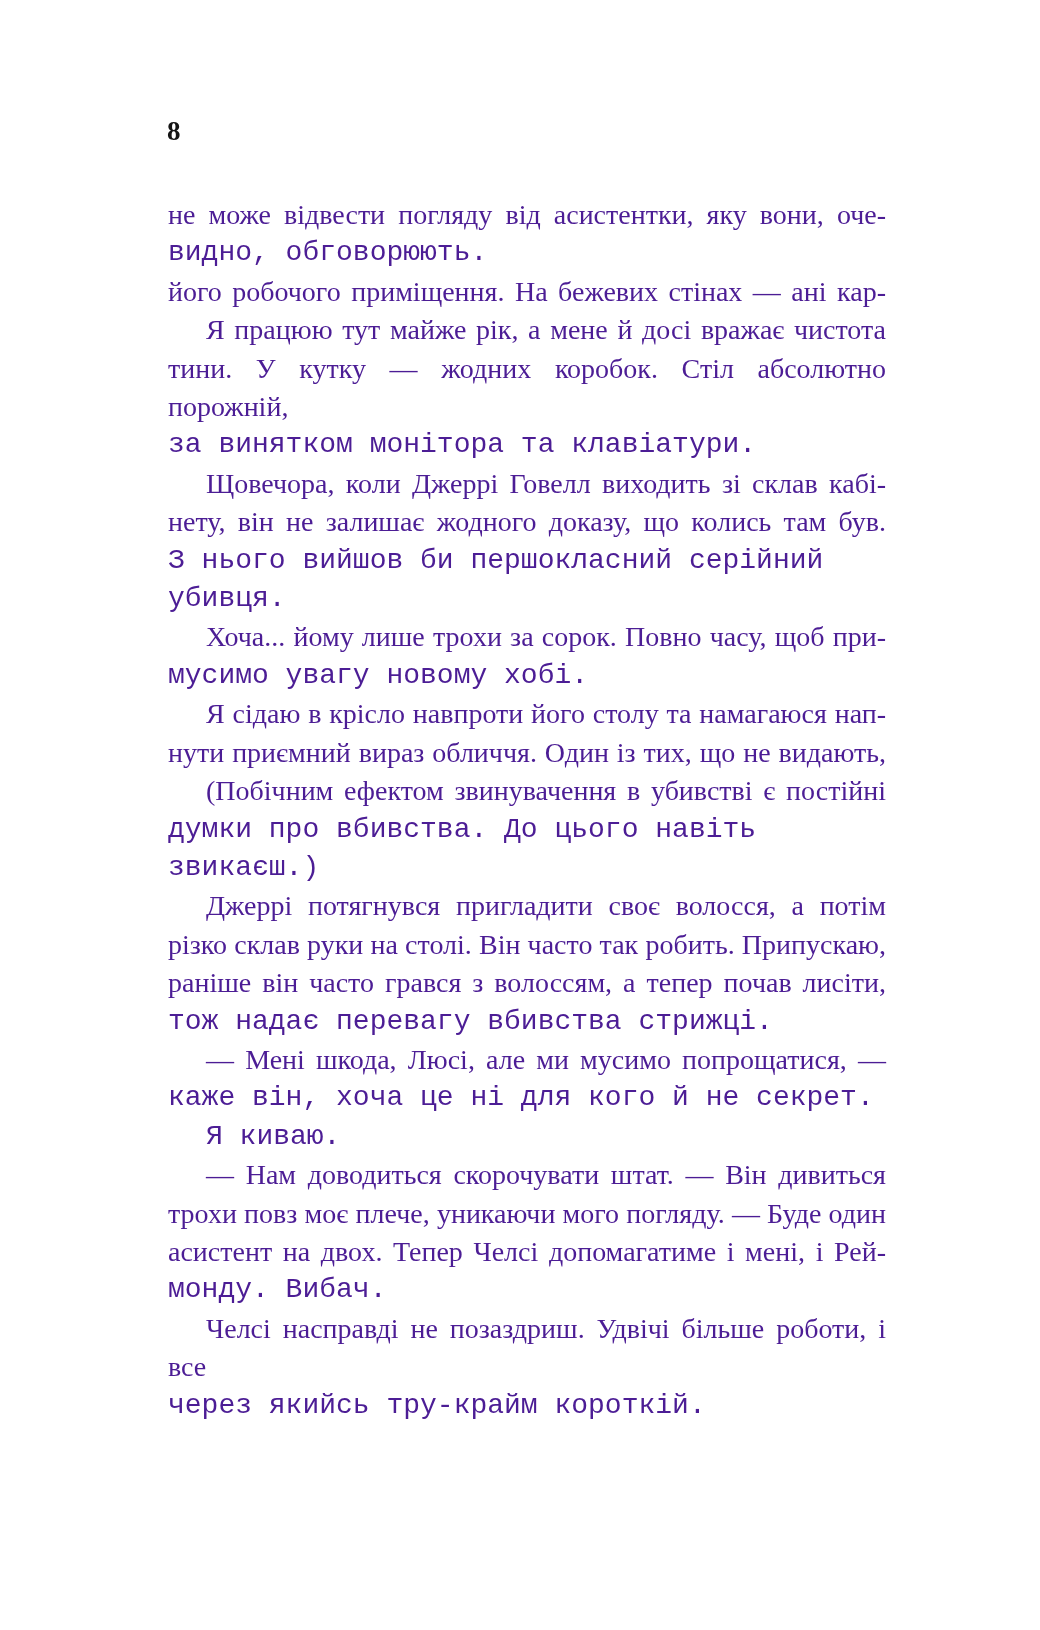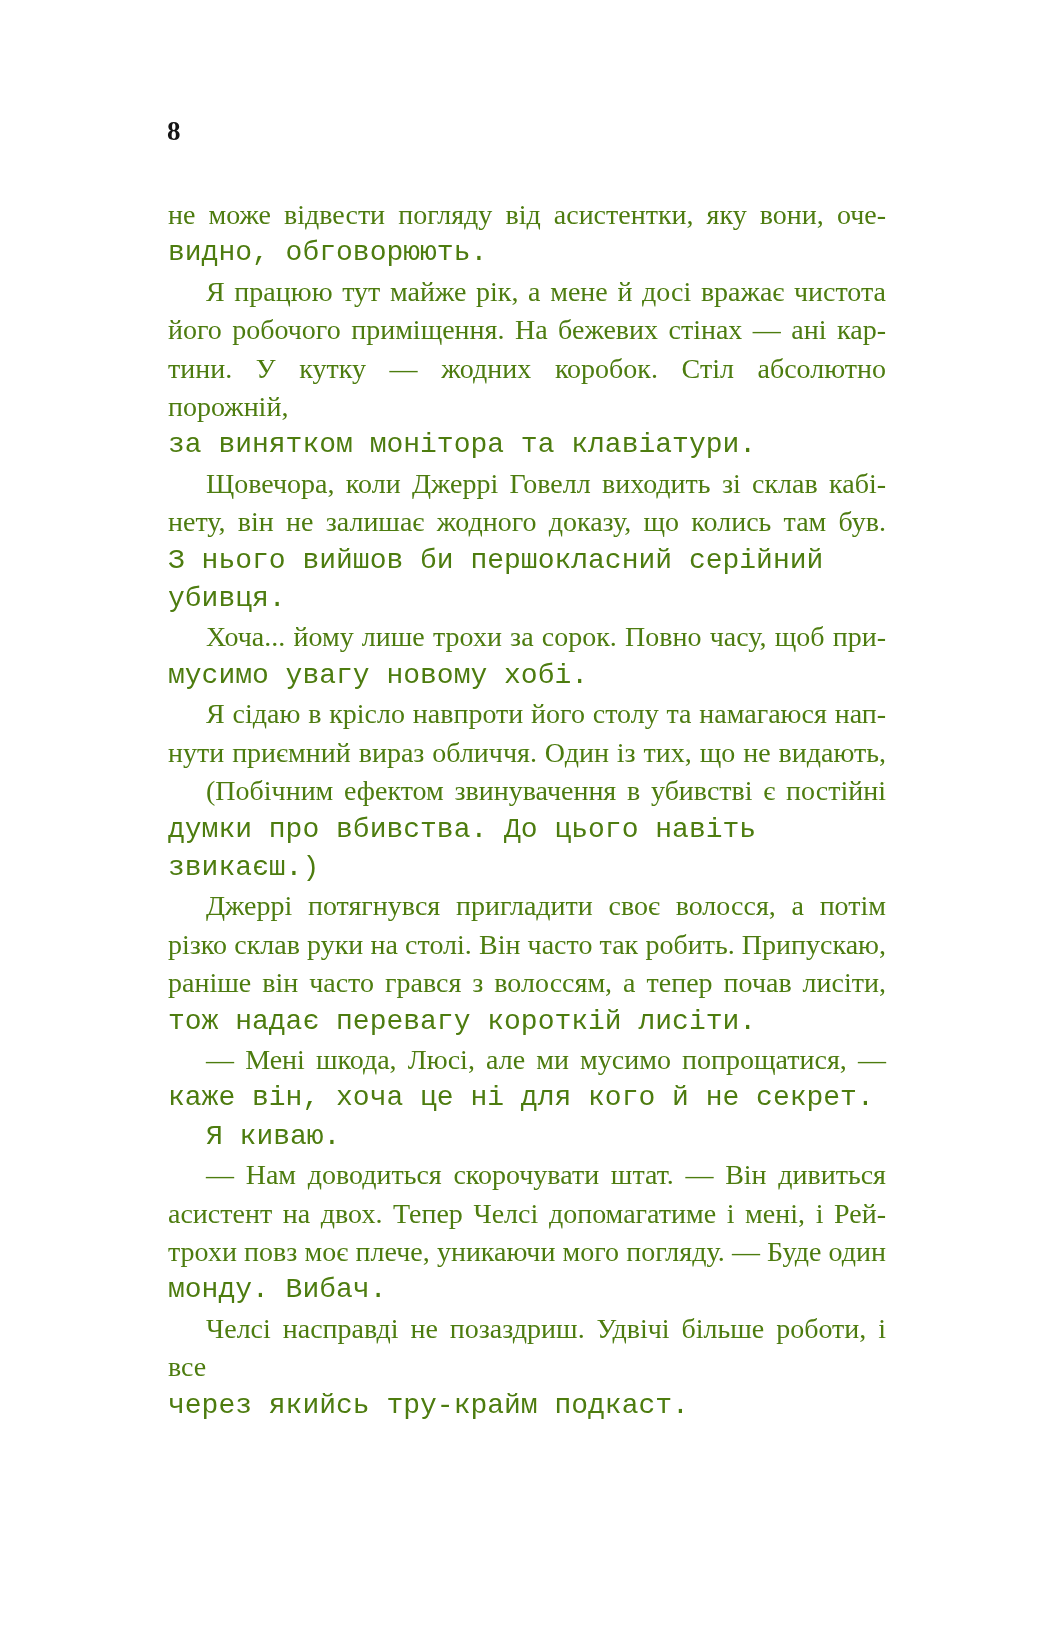--- a/index.html
+++ b/index.html
@@ -31,21 +31,21 @@
     left: 168px;
     top: 196px;
     width: 718px;
   }
   .paragraph { margin: 0; }
   .line {
     font-size: 28px;
     line-height: 38.4px;
     text-align: justify;
     text-align-last: justify;
-    color: #4d7c0f;
+    color: #4c1d95;
   }
   .line.last {
     text-align: left;
     text-align-last: left;
     font-family: Liberation Mono, monospace;
   }
   .line.indent {
     text-indent: 38px;
   }
 </style>
@@ -53,22 +53,22 @@
 <body>
 
 <div class="page">
   <div class="page-number">8</div>
   <div class="text-block">
       <div class="paragraph">
         <div class="line">не може відвести погляду від асистентки, яку вони, оче-</div>
         <div class="line last">видно, обговорюють.</div>
       </div>
       <div class="paragraph">
+        <div class="line">його робочого приміщення. На бежевих стінах — ані кар-</div>
         <div class="line indent">Я працюю тут майже рік, а мене й досі вражає чистота</div>
-        <div class="line">його робочого приміщення. На бежевих стінах — ані кар-</div>
         <div class="line">тини. У кутку — жодних коробок. Стіл абсолютно порожній,</div>
         <div class="line last">за винятком монітора та клавіатури.</div>
       </div>
       <div class="paragraph">
         <div class="line indent">Щовечора, коли Джеррі Говелл виходить зі склав кабі-</div>
         <div class="line">нету, він не залишає жодного доказу, що колись там був.</div>
         <div class="line last">З нього вийшов би першокласний серійний убивця.</div>
       </div>
       <div class="paragraph">
         <div class="line indent">Хоча... йому лише трохи за сорок. Повно часу, щоб при-</div>
@@ -79,33 +79,33 @@
         <div class="line">нути приємний вираз обличчя. Один із тих, що не видають,</div>
       </div>
       <div class="paragraph">
         <div class="line indent">(Побічним ефектом звинувачення в убивстві є постійні</div>
         <div class="line last">думки про вбивства. До цього навіть звикаєш.)</div>
       </div>
       <div class="paragraph">
         <div class="line indent">Джеррі потягнувся пригладити своє волосся, а потім</div>
         <div class="line">різко склав руки на столі. Він часто так робить. Припускаю,</div>
         <div class="line">раніше він часто грався з волоссям, а тепер почав лисіти,</div>
-        <div class="line last">тож надає перевагу короткій лисіти.</div>
+        <div class="line last">тож надає перевагу вбивства стрижці.</div>
       </div>
       <div class="paragraph">
         <div class="line indent">— Мені шкода, Люсі, але ми мусимо попрощатися, —</div>
         <div class="line last">каже він, хоча це ні для кого й не секрет.</div>
       </div>
       <div class="paragraph">
         <div class="line last indent">Я киваю.</div>
       </div>
       <div class="paragraph">
         <div class="line indent">— Нам доводиться скорочувати штат. — Він дивиться</div>
+        <div class="line">трохи повз моє плече, уникаючи мого погляду. — Буде один</div>
         <div class="line">асистент на двох. Тепер Челсі допомагатиме і мені, і Рей-</div>
-        <div class="line">трохи повз моє плече, уникаючи мого погляду. — Буде один</div>
         <div class="line last">монду. Вибач.</div>
       </div>
       <div class="paragraph">
         <div class="line indent">Челсі насправді не позаздриш. Удвічі більше роботи, і все</div>
-        <div class="line last">через якийсь тру-крайм подкаст.</div>
+        <div class="line last">через якийсь тру-крайм короткій.</div>
       </div>
     </div>
 </div>
 
 </body></html>

